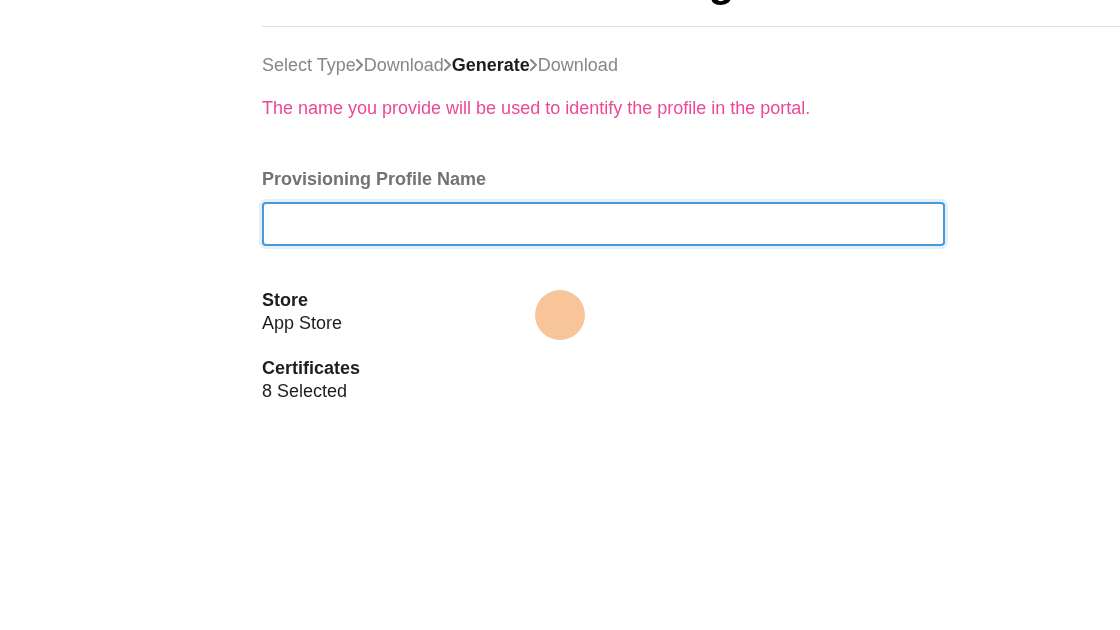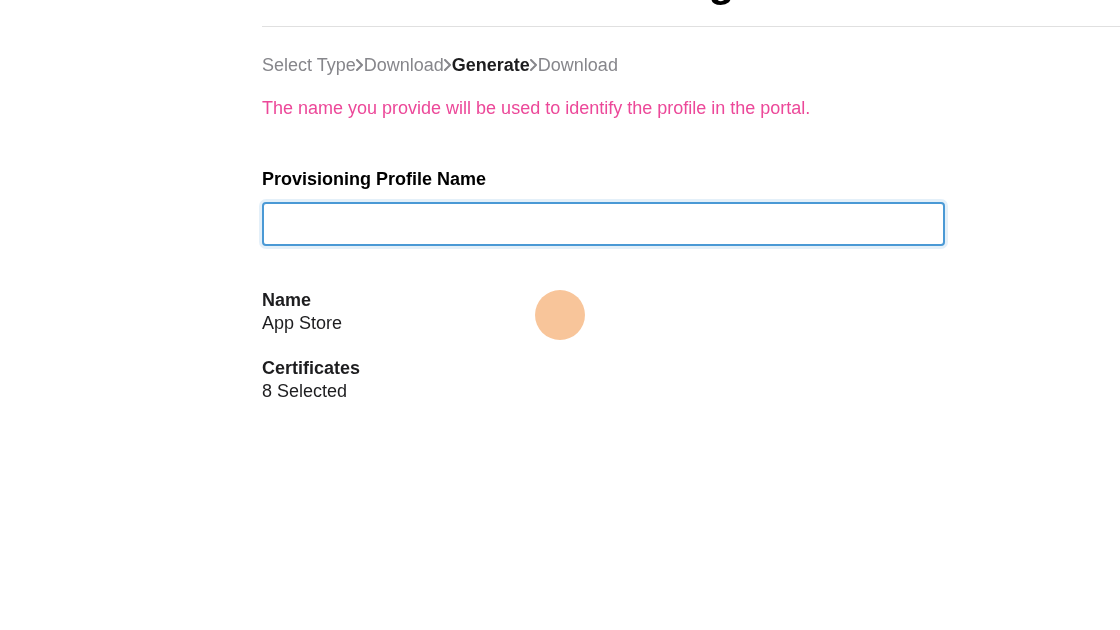--- a/index.html
+++ b/index.html
@@ -60,21 +60,21 @@
     }
     .section-description {
       font-size: 18px;
       color: #ec4899;
       margin-top: 20px;
       line-height: 1.4;
     }
     .field-label {
       font-size: 18px;
       font-weight: 600;
-      color: #000000;
+      color: #737373;
       margin-top: 48px;
       display: block;
     }
     .text-input {
       width: 683px;
       height: 44px;
       margin-top: 12px;
       padding: 10px 14px;
       font-size: 18px;
       border: 2px solid #4a99d5;
@@ -150,21 +150,21 @@
     </span>
     <span class="breadcrumb-item">Download</span>
   </nav>
 
   <p class="section-description">The name you provide will be used to identify the profile in the portal.</p>
 
   <label class="field-label">Provisioning Profile Name</label>
   <input type="text" class="text-input" value="" style="">
 
   <div class="detail-block">
-    <div class="detail-label">Name</div>
+    <div class="detail-label">Store</div>
     <div class="detail-value">App Store</div>
   </div>
 
 
   <div class="detail-block">
     <div class="detail-label">Certificates</div>
     <div class="detail-value">8 Selected</div>
   </div>
 </div>
 

